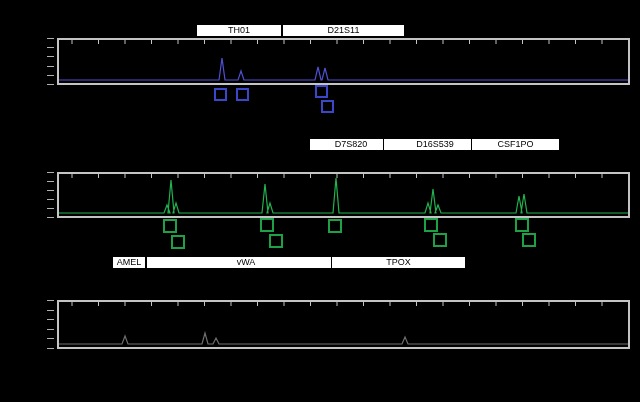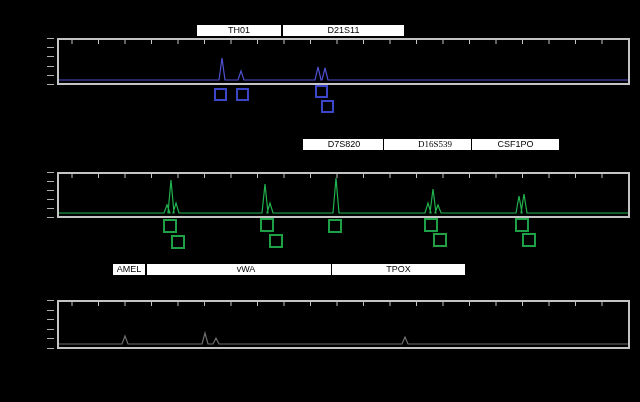--- a/index.html
+++ b/index.html
@@ -23,25 +23,25 @@
 </style>
 </head>
 <body>
 
 <div id="screen">
   <div id="row-0" class="label-row" style="top: 24px; padding-left: 24px;">
       <div class="locus-label" style="left: 196px; width: 86px;">TH01</div>
       <div class="locus-label" style="left: 282px; width: 123px;">D21S11</div>
     </div>
   <div id="row-1" class="label-row" style="top: 138px;">
-      <div class="locus-label" style="left: 302px; width: 84px;">D7S820</div>
-      <div class="locus-label" style="left: 383px; width: 104px; font-family: Liberation Serif, serif;">D16S539</div>
+      <div class="locus-label" style="left: 309px; width: 84px;">D7S820</div>
+      <div class="locus-label" style="left: 383px; width: 104px;">D16S539</div>
       <div class="locus-label" style="left: 471px; width: 89px;">CSF1PO</div>
     </div>
-  <div id="row-2" class="label-row" style="top: 263px;">
+  <div id="row-2" class="label-row" style="top: 256px;">
       <div class="locus-label" style="left: 112px; width: 34px;">AMEL</div>
       <div class="locus-label" style="left: 146px; width: 200px;">vWA</div>
       <div class="locus-label" style="left: 331px; width: 135px;">TPOX</div>
     </div>
   <div id="panel-0" class="panel" style="left: 57px; top: 38px; width: 573px; height: 47px;">
       <svg width="569" height="43">
         <line x1="13" y1="0" x2="13" y2="4" stroke="#c4c4c4" stroke-width="1"></line>
         <line x1="39.5" y1="0" x2="39.5" y2="4" stroke="#c4c4c4" stroke-width="1"></line>
         <line x1="66" y1="0" x2="66" y2="4" stroke="#c4c4c4" stroke-width="1"></line>
         <line x1="92.5" y1="0" x2="92.5" y2="4" stroke="#c4c4c4" stroke-width="1"></line>

